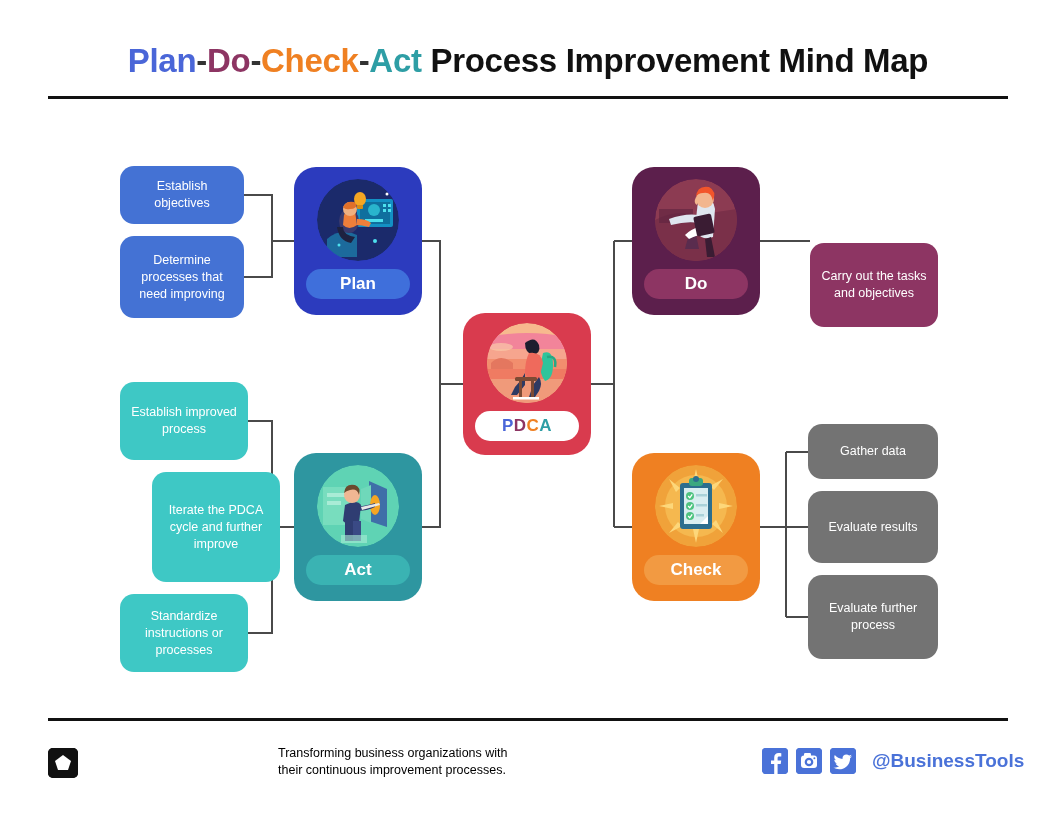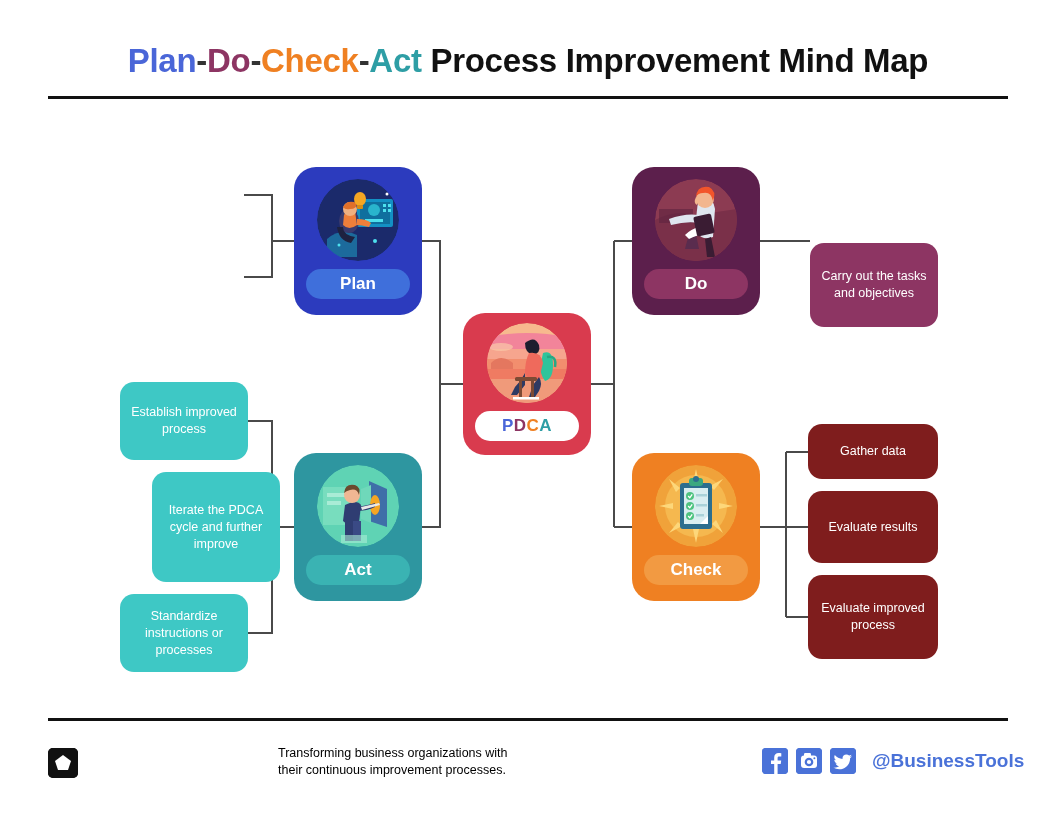--- a/index.html
+++ b/index.html
@@ -141,21 +141,21 @@
     justify-content: center;
     text-align: center;
     color: #ffffff;
     font-size: 12.5px;
     line-height: 17px;
     padding: 6px 10px;
   }
   .leaf-blue   { background: #4472d4; }
   .leaf-maroon { background: #8d3563; }
   .leaf-teal   { background: #3ec8c5; }
-  .leaf-orange { background: #7f1d1d; }
+  .leaf-orange { background: #737373; }
 
   
   #leaf-plan-0 { left: 120px; top: 166px; width: 124px; height: 58px; }
   #leaf-plan-1 { left: 120px; top: 236px; width: 124px; height: 82px; }
   
   #leaf-act-0  { left: 120px; top: 382px; width: 128px; height: 78px; }
   #leaf-act-1  { left: 120px; top: 472px; width: 128px; height: 110px; margin-left: 32px; }
   #leaf-act-2  { left: 120px; top: 594px; width: 128px; height: 78px; }
   
   #leaf-do-0   { left: 810px; top: 198px; width: 128px; height: 84px; margin-top: 45px; }
@@ -284,20 +284,26 @@
         <ellipse cx="43" cy="20" rx="6" ry="7" fill="#f5a623"></ellipse>
         <rect x="40" y="26" width="6" height="4" rx="1" fill="#d88c12"></rect>
         <circle cx="70" cy="15" r="1.5" fill="#ffffff"></circle>
         <circle cx="22" cy="66" r="1.5" fill="#4de0ee"></circle>
         <circle cx="58" cy="62" r="2" fill="#4de0ee"></circle>
       </svg>
     </div>
     <div class="card-pill">Plan</div>
   </div>
 
+  <div class="leaf leaf-blue" id="leaf-plan-0">
+    <span>Establish objectives</span>
+  </div>
+  <div class="leaf leaf-blue" id="leaf-plan-1">
+    <span>Determine processes that need improving</span>
+  </div>
 
   <div class="main-card" id="node-do">
     <div class="card-illus">
       <svg width="82" height="82" viewBox="0 0 82 82">
         <circle cx="41" cy="41" r="41" fill="#8c3b52"></circle>
         <path d="M0 41 Q20 30 41 36 L82 30 L82 82 L0 82 Z" fill="#7a3049"></path>
         <rect x="4" y="30" width="34" height="14" fill="#5e2340" opacity="0.6"></rect>
         <path d="M30 70 Q34 52 40 50 L44 70 Z" fill="#5a2c4e"></path>
         <path d="M44 20 Q58 16 60 30 L58 58 Q48 62 42 54 Q40 34 44 20 Z" fill="#dfe6ef"></path>
         <path d="M44 36 Q30 34 14 40 L16 46 Q32 42 44 44 Z" fill="#dfe6ef"></path>
@@ -414,21 +420,21 @@
     <div class="card-pill">Check</div>
   </div>
 
   <div class="leaf leaf-orange" id="leaf-check-0">
     <span>Gather data</span>
   </div>
   <div class="leaf leaf-orange" id="leaf-check-1">
     <span>Evaluate results</span>
   </div>
   <div class="leaf leaf-orange" id="leaf-check-2">
-    <span>Evaluate improved process</span>
+    <span>Evaluate further process</span>
   </div>
 
   <div id="footer-rule"></div>
 
   <div id="footer-logo-mark">
     <svg width="30" height="30" viewBox="0 0 30 30">
       <rect x="0" y="0" width="30" height="30" rx="5" fill="#111111"></rect>
       <path d="M15 7 L23 13 L20 22 L10 22 L7 13 Z" fill="#ffffff"></path>
     </svg>
   </div>

